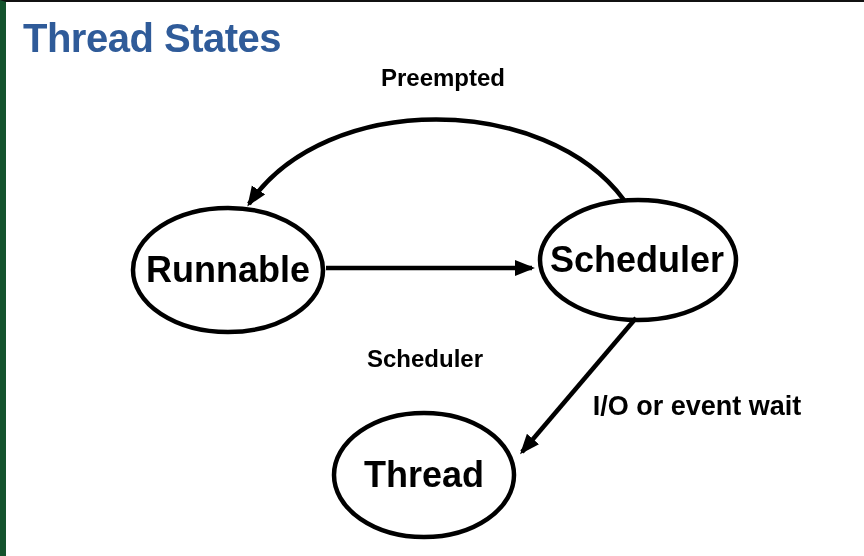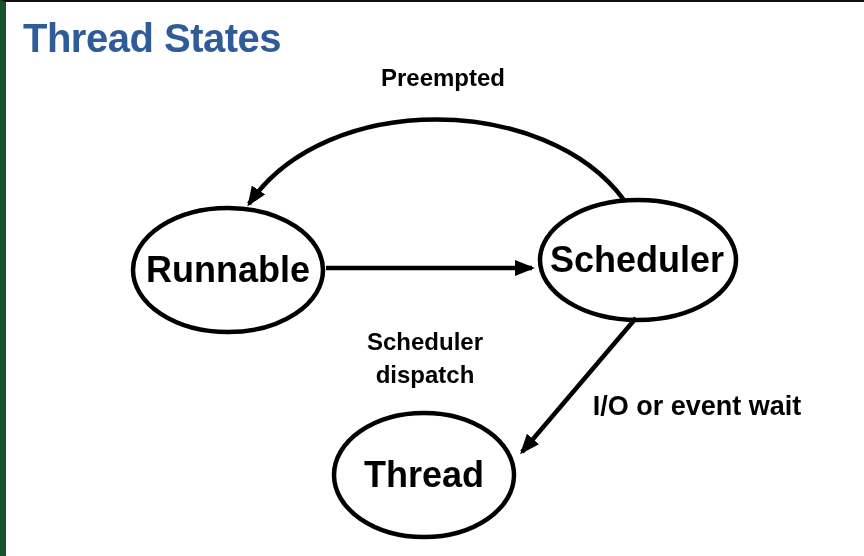--- a/index.html
+++ b/index.html
@@ -81,18 +81,17 @@
   </svg>
 
   <div class="node-label" id="label-runnable">Runnable</div>
   <div class="node-label" id="label-executing">Scheduler</div>
   <div class="node-label" id="label-waiting">Thread</div>
 
   <div class="edge-label" id="label-preempted">Preempted</div>
 
   <div class="edge-label" id="label-dispatch">
     <div>Scheduler</div>
-    <div>dispatch</div>
   </div>
 
   <div class="edge-label small" id="label-iowait">I/O or event wait</div>
 
 </div>
 
 </body></html>

